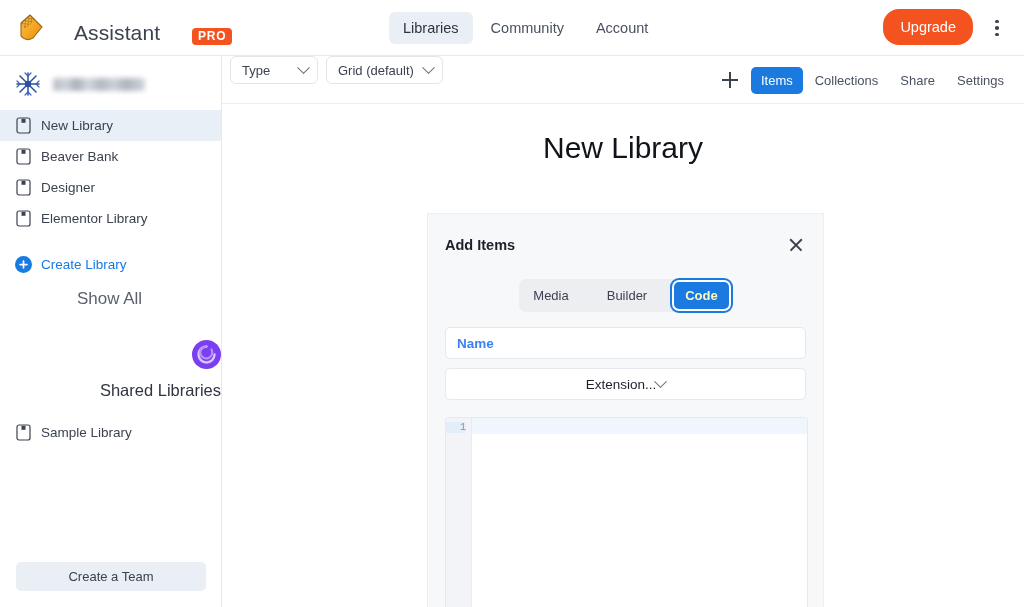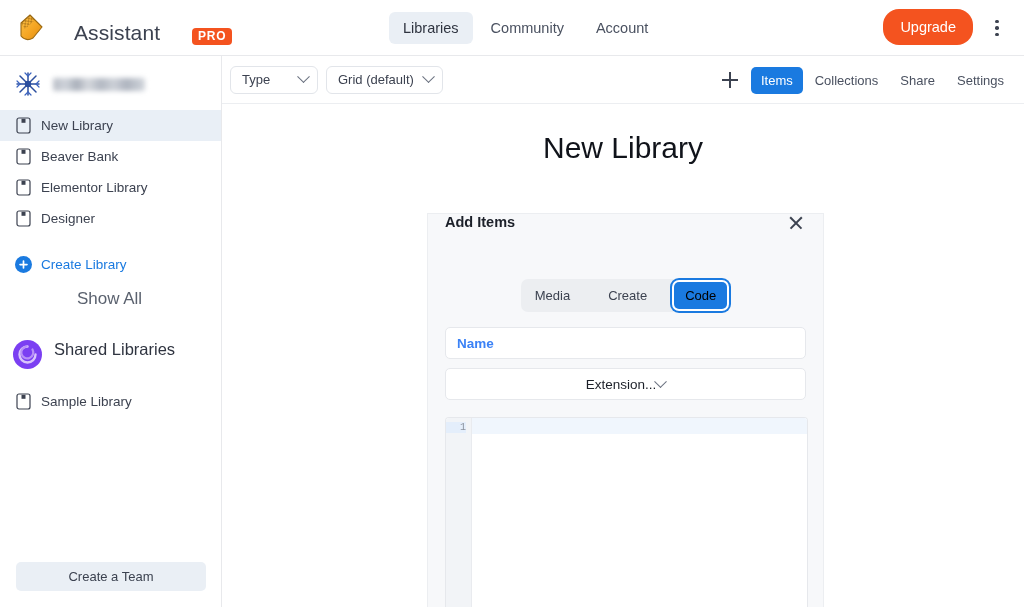--- a/index.html
+++ b/index.html
@@ -95,22 +95,22 @@
     font-size: 13.5px; color: #1a7ae0; cursor: pointer;
   }
   .plus-circle { width: 17px; height: 17px; flex: 0 0 17px; }
 
   .show-all {
     text-align: center; font-size: 17px; color: #5b626f;
     margin-top: 9px; padding-right: 2px; cursor: pointer;
   }
 
   .shared-row {
-    display: flex; align-items: flex-start; gap: 12px;
-    padding-left: 13px; margin-top: 31px; cursor: pointer;
+    display: flex; align-items: flex-end; gap: 12px;
+    padding-left: 13px; margin-top: 31px; cursor: pointer; flex-direction: column;
   }
   .shared-ico { width: 29px; height: 29px; flex: 0 0 29px; }
   .shared-label { font-size: 16.5px; color: #2f3440; }
 
   .sample-row { margin-top: 17px; }
 
   .create-team {
     position: absolute; left: 16px; bottom: 16px;
     width: 190px; height: 29px;
     background: #eaeff5; border: none; border-radius: 5px;
@@ -118,21 +118,21 @@
     cursor: pointer;
   }
 
   
   .main {
     position: absolute; left: 222px; top: 56px;
     width: 802px; height: 551px; background: #ffffff;
   }
   .toolbar {
     height: 48px; border-bottom: 1px solid #eceef1;
-    display: flex; align-items: center; position: relative;
+    display: flex; position: relative;
   }
   .select-pill {
     height: 28px; border: 1px solid #e2e5ea; border-radius: 6px;
     background: #fff; display: flex; align-items: center;
     font-size: 13px; color: #3c4250; cursor: pointer;
     padding: 0 9px 0 11px; gap: 10px;
   }
   .select-pill.type { margin-left: 8px; width: 88px; justify-content: space-between; }
   .select-pill.grid { margin-left: 8px; }
   .chev { width: 9px; height: 9px; border-right: 1.6px solid #6b7280; border-bottom: 1.6px solid #6b7280;
@@ -163,21 +163,21 @@
   
   .panel {
     position: absolute; left: 205px; top: 157px;
     width: 397px; height: 394px;
     background: #f7f8fa;
     border-left: 1px solid #eceef1;
     border-right: 1px solid #eceef1;
     border-top: 1px solid #eceef1;
   }
   .panel-head {
-    height: 62px; display: flex; 
+    height: 62px; display: flex; align-items: center;
     justify-content: space-between; padding: 0 18px 0 17px; gap: 40px;
   }
   .panel-title { font-size: 14.5px; color: #1c2029; font-weight: bold; }
   .close-x { width: 18px; height: 18px; position: relative; cursor: pointer; }
   .close-x:before, .close-x:after {
     content:""; position:absolute; left: 1px; top: 8px;
     width: 16px; height: 1.5px; background: #3c4250;
   }
   .close-x:before { transform: rotate(45deg); }
   .close-x:after  { transform: rotate(-45deg); }
@@ -185,22 +185,23 @@
   .seg-wrap { display: flex; justify-content: center; margin-top: 3px; }
   .seg {
     display: flex; align-items: flex-start; gap: 16px;
     background: #eceef1; border-radius: 7px; padding: 3px;
   }
   .seg-btn {
     font-size: 13px; color: #3c4250;
     padding: 6px 11px; border-radius: 5px; cursor: pointer;
   }
   .seg-btn.active {
-    background: #1a7ae0; color: #000000;
+    background: #1a7ae0; color: #fef9c3;
     box-shadow: 0 0 0 2px #fff, 0 0 0 4px #1a7ae0;
+    font-weight: bold;
   }
 
   .field {
     margin: 15px 17px 0; height: 32px;
     background: #fff; border: 1px solid #e6e8ec; border-radius: 5px;
     display: flex; align-items: center; padding: 0 11px;
     font-size: 13.5px; cursor: text;
   }
   .field .ph { color: #3b82f6; font-weight: bold; }
   .field.select { justify-content: center; color: #1c2029; cursor: pointer; margin-top: 9px; }
@@ -312,31 +313,31 @@
   </div>
 
 
   <div class="nav-item">
     <span class="book-ico">
       <svg width="15" height="17" viewBox="0 0 15 17">
           <rect x="1" y="1" width="13" height="15" rx="2" fill="none" stroke="#3c4250" stroke-width="1.2"></rect>
           <rect x="5.5" y="1.8" width="4" height="4" fill="#3c4250"></rect>
         </svg>
     </span>
-    <span>Elementor Library</span>
+    <span>Designer</span>
   </div>
 
   <div class="nav-item">
     <span class="book-ico">
       <svg width="15" height="17" viewBox="0 0 15 17">
           <rect x="1" y="1" width="13" height="15" rx="2" fill="none" stroke="#3c4250" stroke-width="1.2"></rect>
           <rect x="5.5" y="1.8" width="4" height="4" fill="#3c4250"></rect>
         </svg>
     </span>
-    <span>Designer</span>
+    <span>Elementor Library</span>
   </div>
 
   <div class="create-row">
     <span class="plus-circle">
       <svg width="17" height="17" viewBox="0 0 17 17">
           <circle cx="8.5" cy="8.5" r="8.5" fill="#1a7ae0"></circle>
           <rect x="4.2" y="7.7" width="8.6" height="1.7" rx=".8" fill="#fff"></rect>
           <rect x="7.65" y="4.2" width="1.7" height="8.6" rx=".8" fill="#fff"></rect>
         </svg>
     </span>
@@ -394,21 +395,21 @@
 
   <section class="panel">
     <div class="panel-head">
       <span class="panel-title">Add Items</span>
       <span class="close-x"></span>
     </div>
 
     <div class="seg-wrap">
       <div class="seg">
         <div class="seg-btn">Media</div>
-        <div class="seg-btn">Create</div>
+        <div class="seg-btn">Builder</div>
         <div class="seg-btn active">Code</div>
       </div>
     </div>
 
     <div class="field">
       <span class="ph">Name</span>
     </div>
 
     <div class="field select">
       <span>Extension...</span>

